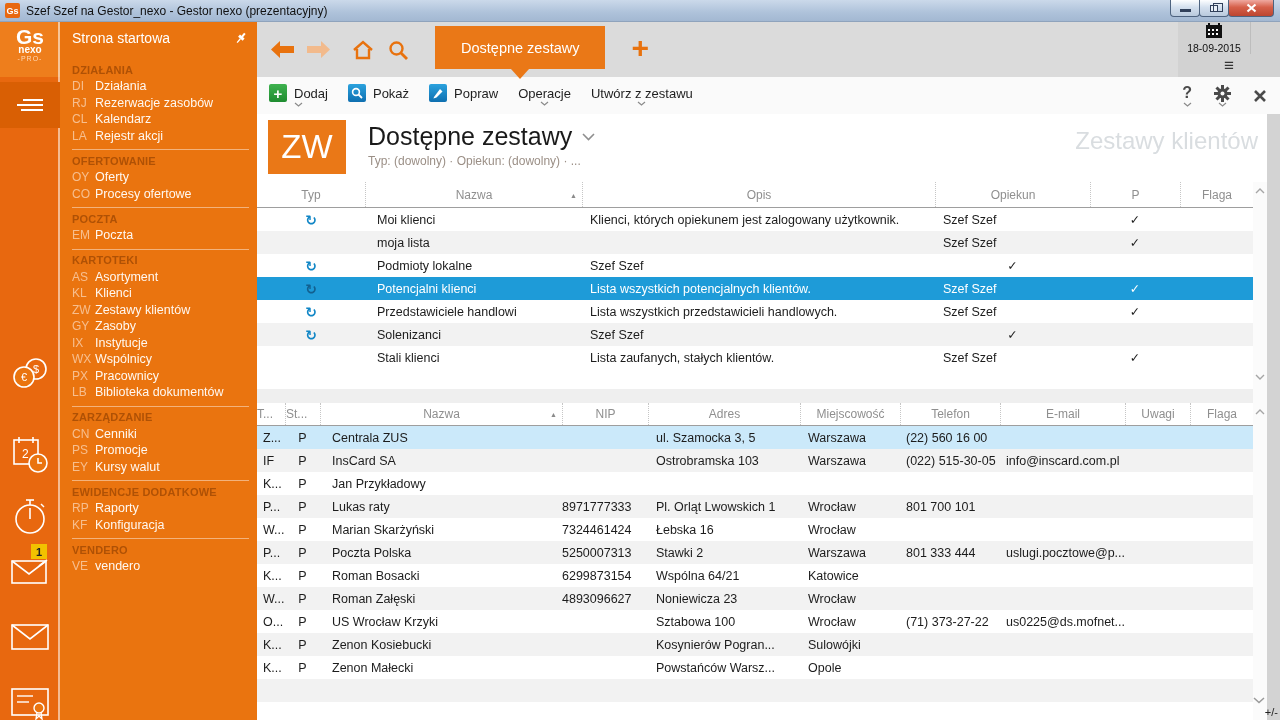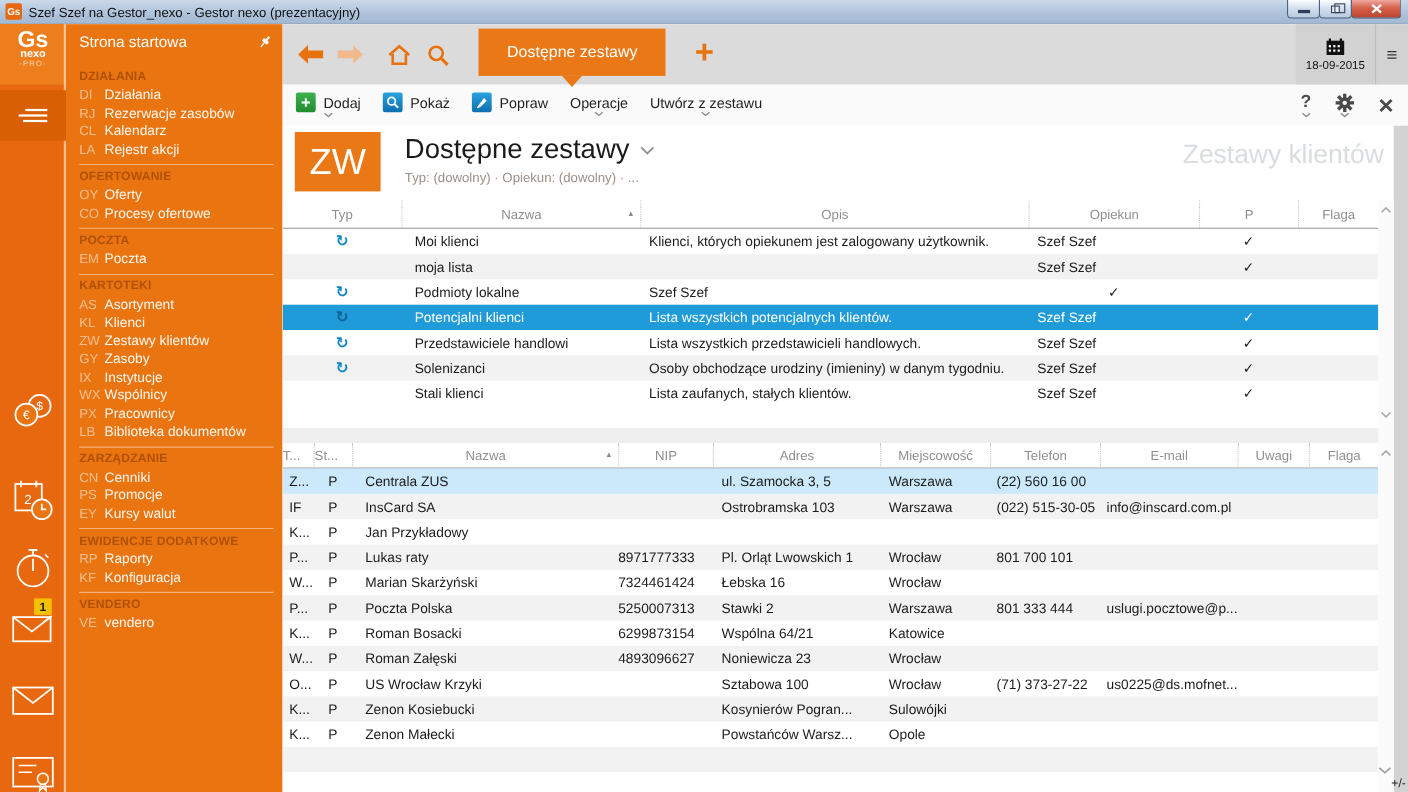--- a/index.html
+++ b/index.html
@@ -55,21 +55,21 @@
   
   .content { flex:1; position:relative; background:#fff; min-width:0; }
 
   .navrow { height:55px; background:#DBDBDB; display:flex; align-items:center; padding-left:14px; position:relative; }
   .navic { margin-right:13px; display:flex; align-items:center; }
   .tab { margin-left:14px; height:43px; margin-top:-4px; align-self:flex-start; position:relative; top:8px;
     background:#EA7817; color:#fff; font-size:14.5px; display:flex; align-items:center; padding:0 26px; z-index:5; }
   .tab:after { content:""; position:absolute; left:50%; bottom:-10px; transform:translateX(-50%);
     border-left:9px solid transparent; border-right:9px solid transparent; border-top:10px solid #EA7817; }
   .navplus { margin-left:26px; color:#E8720E; font-size:30px; font-weight:bold; line-height:1; margin-top:-4px; }
-  .datepanel { position:absolute; right:0; top:0; width:102px; height:55px; background:#D2D2D2; display:flex; }
+  .datepanel { position:absolute; right:0; top:0; width:102px; height:55px; background:#D2D2D2; display:flex;flex-direction:column; }
   .datebtn { width:73px; display:flex; flex-direction:column; align-items:center; justify-content:center; border-right:1px solid #BDBDBD; }
   .datetxt { font-size:10.5px; color:#111; margin-top:2px; }
   .menubtn { flex:1; display:flex; align-items:center; justify-content:center; font-size:17px; color:#333; }
 
   .toolbar { height:37px; background:#FAFAFA; display:flex; align-items:center; padding-left:12px; position:relative; }
   .tbtn { display:flex; flex-direction:column; align-items:center; margin-right:20px; }
   .tbtn-main { display:flex; align-items:center; gap:7px; font-size:13px; color:#1e1e1e; }
   .tile { width:18px; height:18px; border-radius:2px; display:flex; align-items:center; justify-content:center; color:#fff; font-weight:bold; }
   .tile.green { background:linear-gradient(#3FB24F,#1F8C30); font-size:15px; }
   .tile.blue { background:linear-gradient(#2BA2DE,#0E6FB0); }
@@ -531,21 +531,20 @@
             <div class="c pl8">Lista wszystkich przedstawicieli handlowych.</div>
             <div class="c pl8">Szef Szef</div>
             <div class="c ctr">✓</div>
             <div class="c "></div>
           </div>
           <div class="trow t1grid alt">
             <div class="c ctr">
               <span class="ricon">↻</span>
             </div>
             <div class="c pl">Solenizanci</div>
-            <div class="c pl8">Osoby obchodzące urodziny (imieniny) w danym tygodniu.</div>
             <div class="c pl8">Szef Szef</div>
             <div class="c ctr">✓</div>
             <div class="c "></div>
           </div>
           <div class="trow t1grid">
             <div class="c ctr"></div>
             <div class="c pl">Stali klienci</div>
             <div class="c pl8">Lista zaufanych, stałych klientów.</div>
             <div class="c pl8">Szef Szef</div>
             <div class="c ctr">✓</div>

